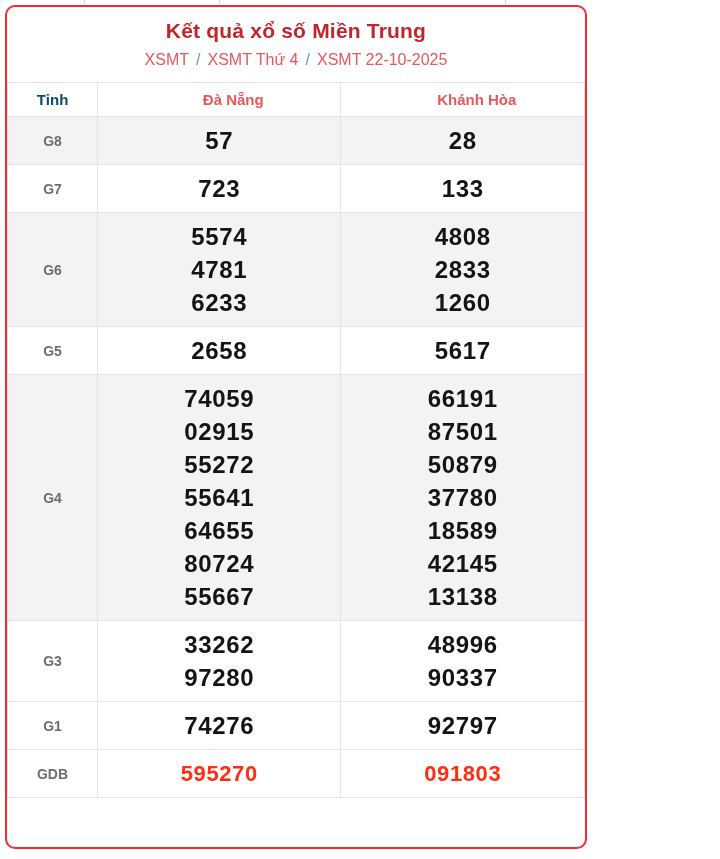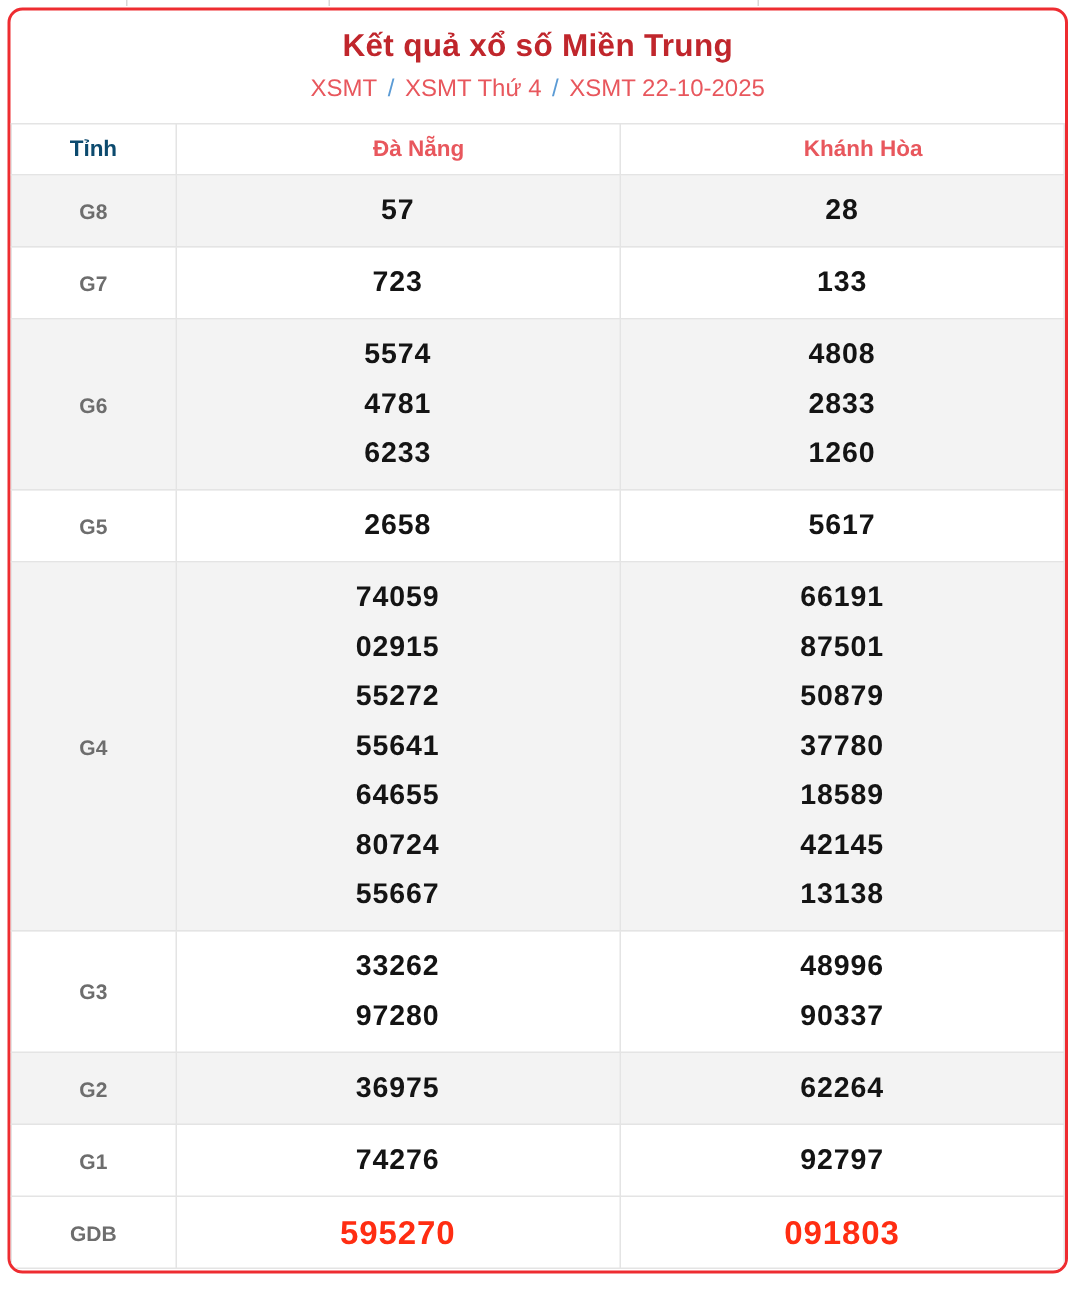--- a/index.html
+++ b/index.html
@@ -15,21 +15,21 @@
   
   .top-strip { position: absolute; top: 0; left: 0; width: 100%; height: 5px; }
   .top-strip .vline { position: absolute; top: 0; width: 1px; height: 4px; background: #d8d8d8; }
   .vline.v1 { left: 84px; }
   .vline.v2 { left: 219px; }
   .vline.v3 { left: 505px; }
 
   .card {
     position: absolute;
     top: 5px; left: 5px;
-    width: 707px; height: 844px;
+    width: 582px; height: 844px;
     background: #ffffff;
     border: 2px solid #ee2c31;
     border-radius: 10px;
     overflow: hidden;
   }
 
   .card-head { text-align: center; padding: 12px 0 13px; }
   .title {
     margin: 0;
     font-size: 21px;
@@ -61,21 +61,21 @@
   .results thead th.region { color: #e8575d; padding-left: 28px; }
 
   .results tbody tr.shaded { background: #f3f3f3; }
   .results td.label {
     font-size: 14px;
     font-weight: 700;
     color: #6d6d6d;
   }
   .results td.values { padding: 7px 0; }
   .num {
-    font-size: 19px;
+    font-size: 24px;
     font-weight: 700;
     color: #141414;
     line-height: 33px;
     letter-spacing: 0.6px;
   }
   tr.special .num {
     color: #ff2d12;
     font-size: 22px;
   }
 </style>
@@ -173,29 +173,20 @@
           <td class="label">G3</td>
           <td class="values">
             <div class="num">33262</div>
             <div class="num">97280</div>
           </td>
           <td class="values">
             <div class="num">48996</div>
             <div class="num">90337</div>
           </td>
         </tr>
-        <tr class="shaded">
-          <td class="label">G2</td>
-          <td class="values">
-            <div class="num">36975</div>
-          </td>
-          <td class="values">
-            <div class="num">62264</div>
-          </td>
-        </tr>
         <tr>
           <td class="label">G1</td>
           <td class="values">
             <div class="num">74276</div>
           </td>
           <td class="values">
             <div class="num">92797</div>
           </td>
         </tr>
         <tr class="special">

